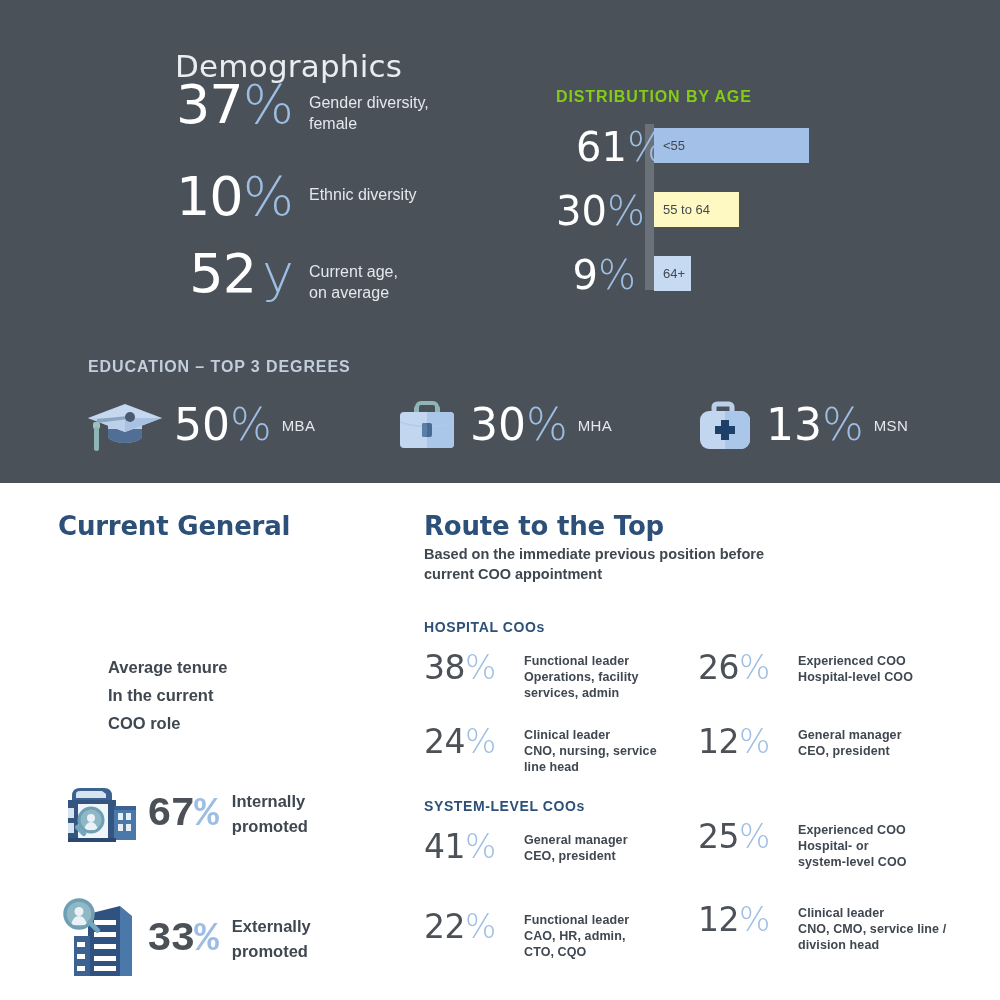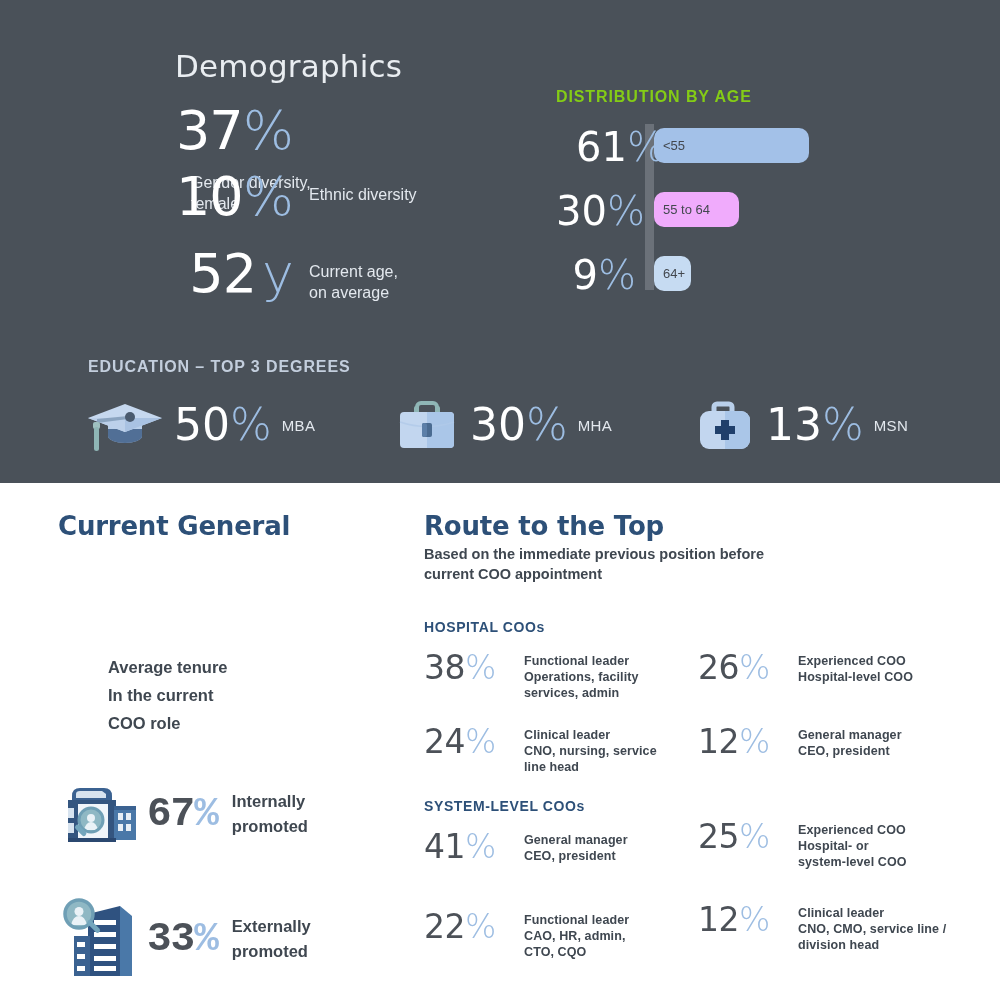--- a/index.html
+++ b/index.html
@@ -43,21 +43,21 @@
 
   
   .dist-title{
     position:absolute;left:556px;top:88px;
     font-size:16px;font-weight:700;color:#84cc16;letter-spacing:.9px;
   }
   .axis-line{
     position:absolute;left:645px;top:124px;width:9px;height:166px;
     background:#6b7179;
   }
-  .bar{position:absolute;display:flex;align-items:center;border-radius:10px;}
+  .bar{position:absolute;display:flex;align-items:center;}
   .bar-lab{font-size:13px;color:#43484f;font-weight:400;margin-left:9px;white-space:nowrap;}
   .dist-pct{
     position:absolute;right:0;
     font-family:"DejaVu Sans", sans-serif;
     font-size:40px;line-height:40px;color:#ffffff;font-weight:400;white-space:nowrap;
   }
   .dist-pct .unit{color:#9dbde2;font-weight:300;}
 
   
   .edu-title{
@@ -135,21 +135,21 @@
 </style>
 </head>
 <body>
 
 <div class="infographic">
 
   <div class="dark-panel">
 
     <div class="demo-title">Demographics</div>
 
-    <div class="demo-row" style="left:175px;top:104px;flex-direction:column;">
+    <div class="demo-row" style="left:175px;top:78px;">
       <div class="demo-num"><span>37</span><span class="unit">%</span></div>
       <div class="demo-lab">Gender diversity,
 female</div>
     </div>
 
     <div class="demo-row" style="left:175px;top:170px;">
       <div class="demo-num"><span>10</span><span class="unit">%</span></div>
       <div class="demo-lab">Ethnic diversity</div>
     </div>
 
@@ -161,21 +161,21 @@
 
     <div class="dist-title">DISTRIBUTION BY AGE</div>
     <div class="axis-line"></div>
 
     <div class="dist-pct" style="left:556px;top:127px;width:80px;text-align:right;margin-left:20px;"><span>61</span><span class="unit">%</span></div>
     <div class="bar" style="left:654px;top:128px;width:155px;height:35px;background:#a3c1e8;">
       <span class="bar-lab">&lt;55</span>
     </div>
 
     <div class="dist-pct" style="left:556px;top:191px;width:80px;text-align:right;"><span>30</span><span class="unit">%</span></div>
-    <div class="bar" style="left:654px;top:192px;width:85px;height:35px;background:#f0abfc;">
+    <div class="bar" style="left:654px;top:192px;width:85px;height:35px;background:#fef9c3;">
       <span class="bar-lab">55 to 64</span>
     </div>
 
     <div class="dist-pct" style="left:556px;top:255px;width:80px;text-align:right;"><span>9</span><span class="unit">%</span></div>
     <div class="bar" style="left:654px;top:256px;width:37px;height:35px;background:#c6dbf2;">
       <span class="bar-lab">64+</span>
     </div>
 
     <div class="edu-title">EDUCATION – TOP 3 DEGREES</div>
 

